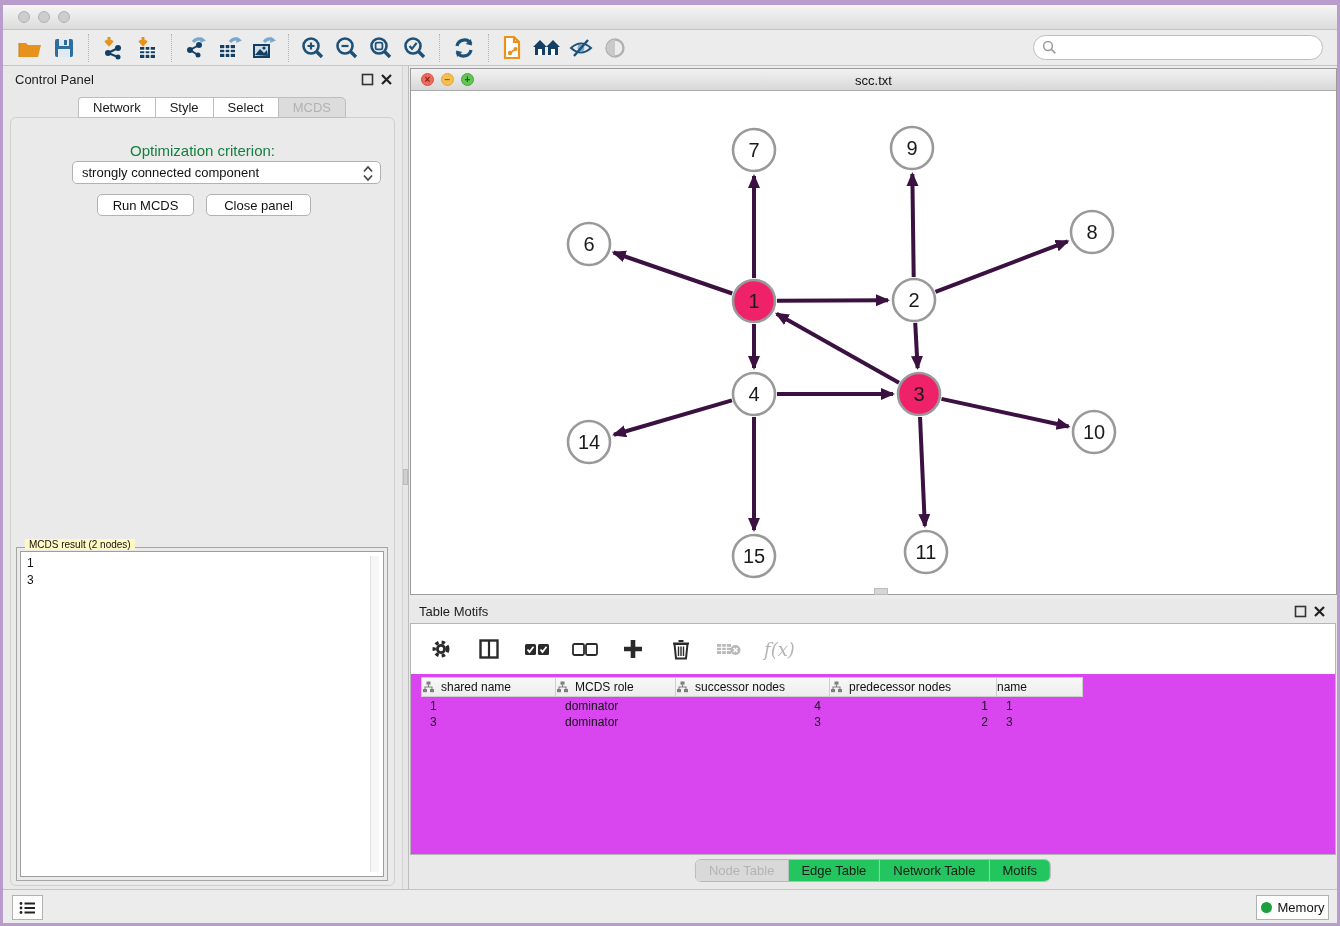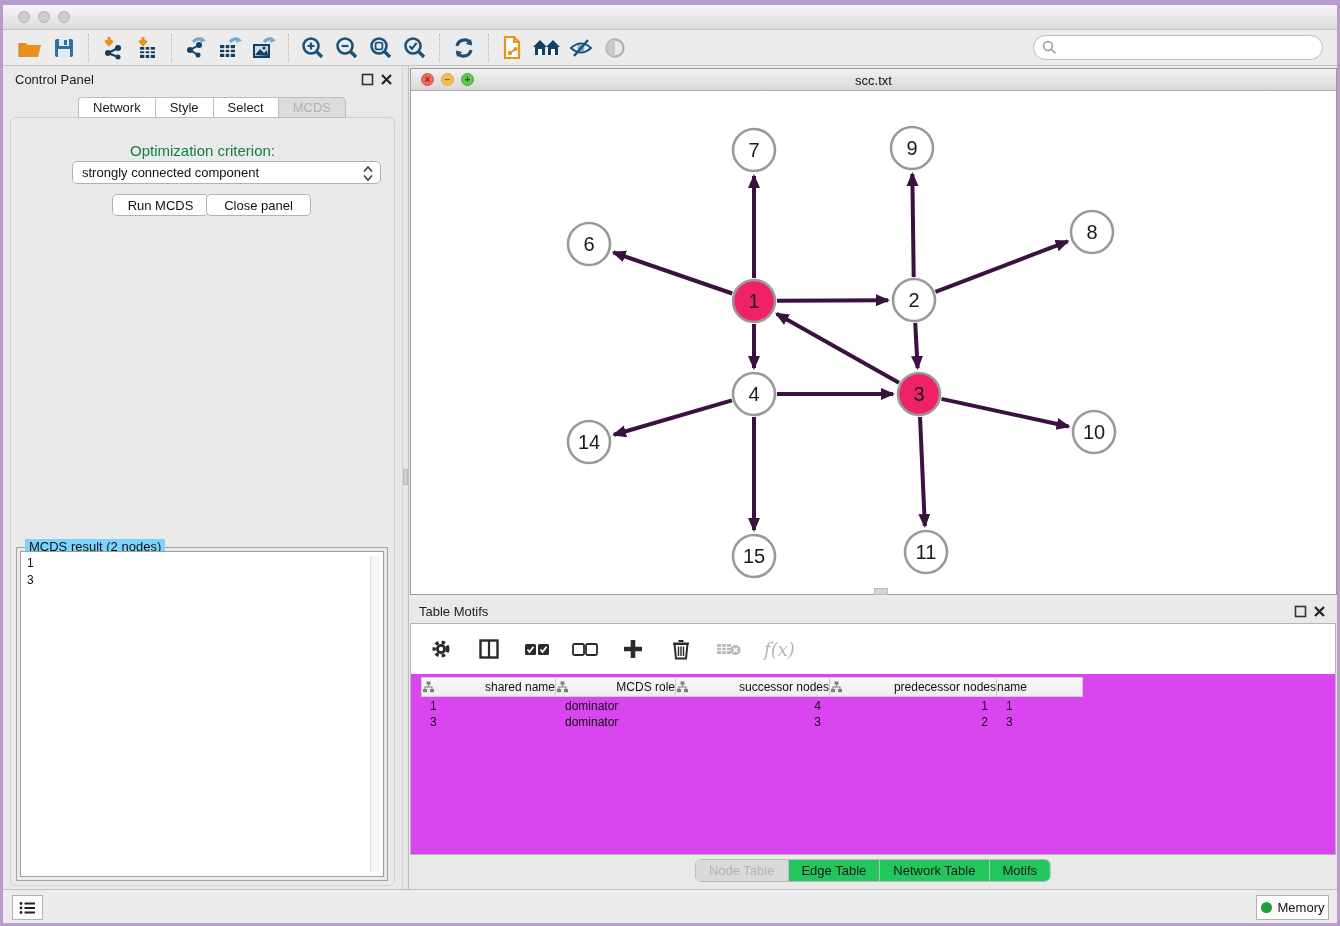--- a/index.html
+++ b/index.html
@@ -41,22 +41,22 @@
   .cp-body { position:absolute; left:7px; right:7px; top:51px; bottom:3px; background:#eaeaea;
     border:1px solid #cfcfcf; border-radius:6px; }
   .opt-label { position:absolute; left:0; right:0; top:24px; text-align:center; font-size:15px; color:#15803d; }
   .combo { position:absolute; left:37px; top:43px; width:309px; height:23px; background:#fff;
     border:1px solid #b2b2b2; border-radius:5px; font-size:13px; color:#111;
     display:flex; align-items:center; padding-left:9px;margin-left:24px; }
   .combo .stepper { position:absolute; right:6px; top:3px; }
   .btn { position:absolute; height:22px; background:#fff; border:1px solid #b2b2b2; border-radius:5px;
     font-size:13px; color:#111; display:flex; align-items:center; justify-content:center; cursor:pointer; }
   .groupbox { position:absolute; left:5px; right:6px; top:429px; bottom:4px; border:1px solid #a5a5a5; }
-  .group-label { position:absolute; left:8px; top:-9px; background:#7dd3fc; padding:0 4px;
-    font-size:13px; color:#111; }
+  .group-label { position:absolute; left:8px; top:-9px; background:#fef9c3; padding:0 4px;
+    font-size:10px; color:#111; }
   .result-area { position:absolute; inset:3px; background:#fff; border:1px solid #9e9e9e;
     font-size:12px; color:#111; padding:3px 6px; line-height:17px; white-space:pre; overflow:hidden; }
   .result-scroll { position:absolute; right:4px; top:4px; bottom:4px; width:9px; background:#f6f6f6;
     border-left:1px solid #e0e0e0; }
 
   
   .vsplit { position:absolute; left:399px; top:0; bottom:0; width:7px; background:#e6e6e6;
     border-left:1px solid #d4d4d4; border-right:1px solid #bdbdbd; cursor:col-resize; }
   .vsplit .grip { position:absolute; left:0; right:0; top:403px; height:16px; background:#cfcfcf;
     border:1px solid #bbb; }
@@ -79,21 +79,21 @@
   
   .tpanel { position:absolute; left:0; right:0; top:533px; bottom:0; background:#e9e9e9; }
   .tbl-box { position:absolute; left:1px; right:1px; top:24px; bottom:34px; background:#d946ef;
     border:1px solid #b5b5b5; }
   .tbl-toolbar { position:absolute; left:0; right:0; top:0; height:50px; display:flex;
     align-items:center; padding-left:17px; gap:22px; background:#fff; }
   .tt-icon { width:26px; height:26px; display:flex; align-items:center; justify-content:center; cursor:pointer; }
   .fx { font-family:"DejaVu Serif", serif; font-style:italic; font-size:18px; color:#b5b5b5; }
   .thead { position:absolute; left:10px; top:53px; height:20px; display:flex; }
   .th { background:linear-gradient(#f8f8f8,#ededed); border:1px solid #cfcfcf; border-left:none;
-    display:flex; align-items:center; justify-content:space-between; gap:6px; font-size:12px; color:#111; }
+    display:flex; align-items:center; justify-content:flex-start; gap:6px; font-size:12px; color:#111; }
   .th:first-child { border-left:1px solid #cfcfcf; }
   .trow { position:absolute; left:10px; height:16px; display:flex; font-size:12px; color:#111; }
   .td { display:flex; align-items:center; padding:0 9px; }
   .td.r { justify-content:flex-end; }
   .tbl-strip { position:absolute; left:1px; right:1px; bottom:0; height:34px; }
   .bot-tabs { position:absolute; left:50%; transform:translateX(-50%); bottom:7px; display:flex;
     border:1px solid #b9b9b9; border-radius:6px; overflow:hidden; background:#fff; }
   .bot-tab { height:21px; padding:0 13px; font-size:13px; color:#1a1a1a; background:#22c55e;
     border-right:1px solid #c4c4c4; display:flex; align-items:center; cursor:pointer; }
   .bot-tab:last-child { border-right:none; }
@@ -277,21 +277,21 @@
         </div>
       <div class="cp-body">
         <div class="opt-label">Optimization criterion:</div>
         <div class="combo">
           <span>strongly connected component</span>
           <svg class="stepper" width="12" height="17" viewBox="0 0 12 17">
             <path d="M2 6.5 L6 2 L10 6.5" stroke="#444" stroke-width="1.7" fill="none"></path>
             <path d="M2 10.5 L6 15 L10 10.5" stroke="#444" stroke-width="1.7" fill="none"></path>
           </svg>
         </div>
-        <div class="btn" style="left:86px; top:76px; width:97px;margin-left:15px;">Run MCDS</div>
+        <div class="btn" style="left:86px; top:76px; width:97px;">Run MCDS</div>
         <div class="btn" style="left:195px; top:76px; width:105px;">Close panel</div>
         <div class="groupbox">
           <span class="group-label">MCDS result (2 nodes)</span>
           <div class="result-area" id="result-area">1
 3
             <div class="result-scroll"></div>
           </div>
         </div>
       </div>
     </div>

